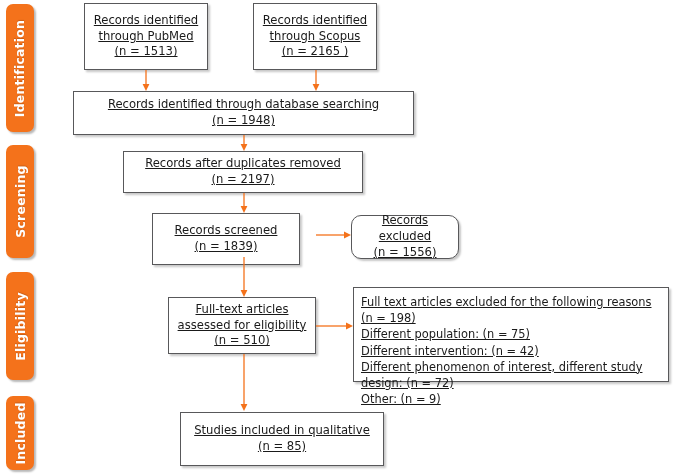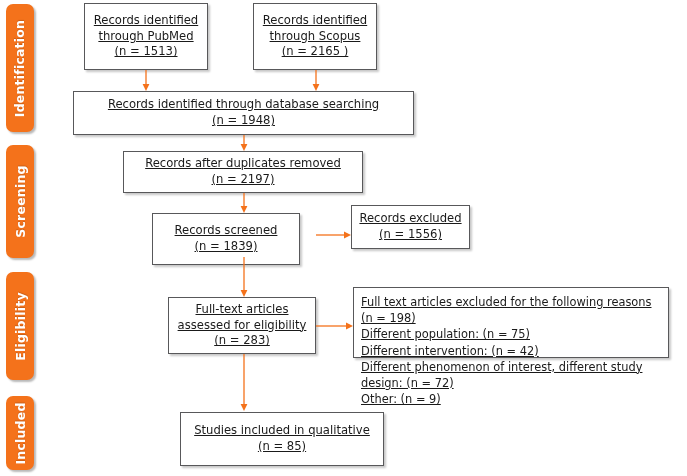--- a/index.html
+++ b/index.html
@@ -121,32 +121,32 @@
   <div class="flow-box" style="left:123px; top:151px; width:240px; height:42px;">
     <span class="box-text">Records after duplicates removed
 (n = 2197)</span>
   </div>
 
   <div class="flow-box" style="left:152px; top:213px; width:148px; height:52px;">
     <span class="box-text">Records screened
 (n = 1839)</span>
   </div>
 
-  <div class="flow-box" style="left:351px; top:205px; width:119px; height:44px;">
+  <div class="flow-box" style="left:351px; top:215px; width:108px; height:44px;border-radius:10px;">
     <span class="box-text">Records excluded
 (n = 1556)</span>
   </div>
 
   <div class="flow-box" style="left:168px; top:297px; width:148px; height:57px;">
     <span class="box-text">Full-text articles
 assessed for eligibility
-(n = 283)</span>
-  </div>
-
-  <div class="flow-box align-left" style="left:353px; top:287px; width:316px; height:71px;">
+(n = 510)</span>
+  </div>
+
+  <div class="flow-box align-left" style="left:353px; top:287px; width:316px; height:95px;">
     <span class="box-text">Full text articles excluded for the following reasons (n = 198)
    Different population: (n = 75)
    Different intervention: (n = 42)
    Different phenomenon of interest, different study design: (n = 72)
    Other: (n = 9)</span>
   </div>
 
   <div class="flow-box" style="left:146px; top:412px; width:204px; height:54px;margin-left:34px;">
     <span class="box-text">Studies included in qualitative
 (n = 85)</span>

